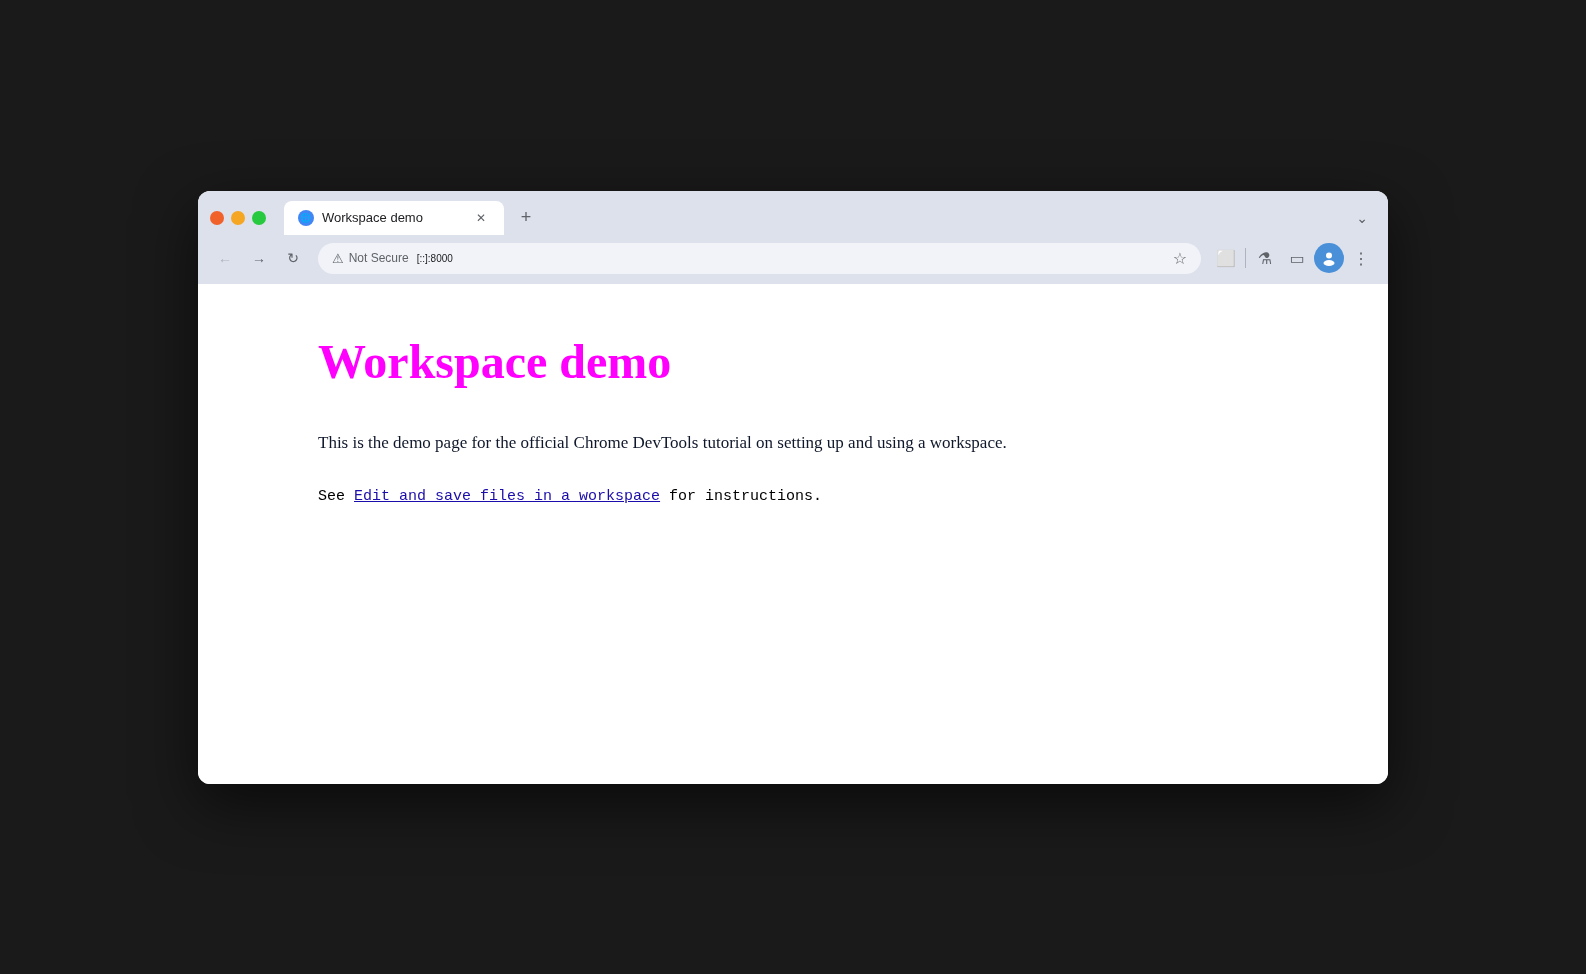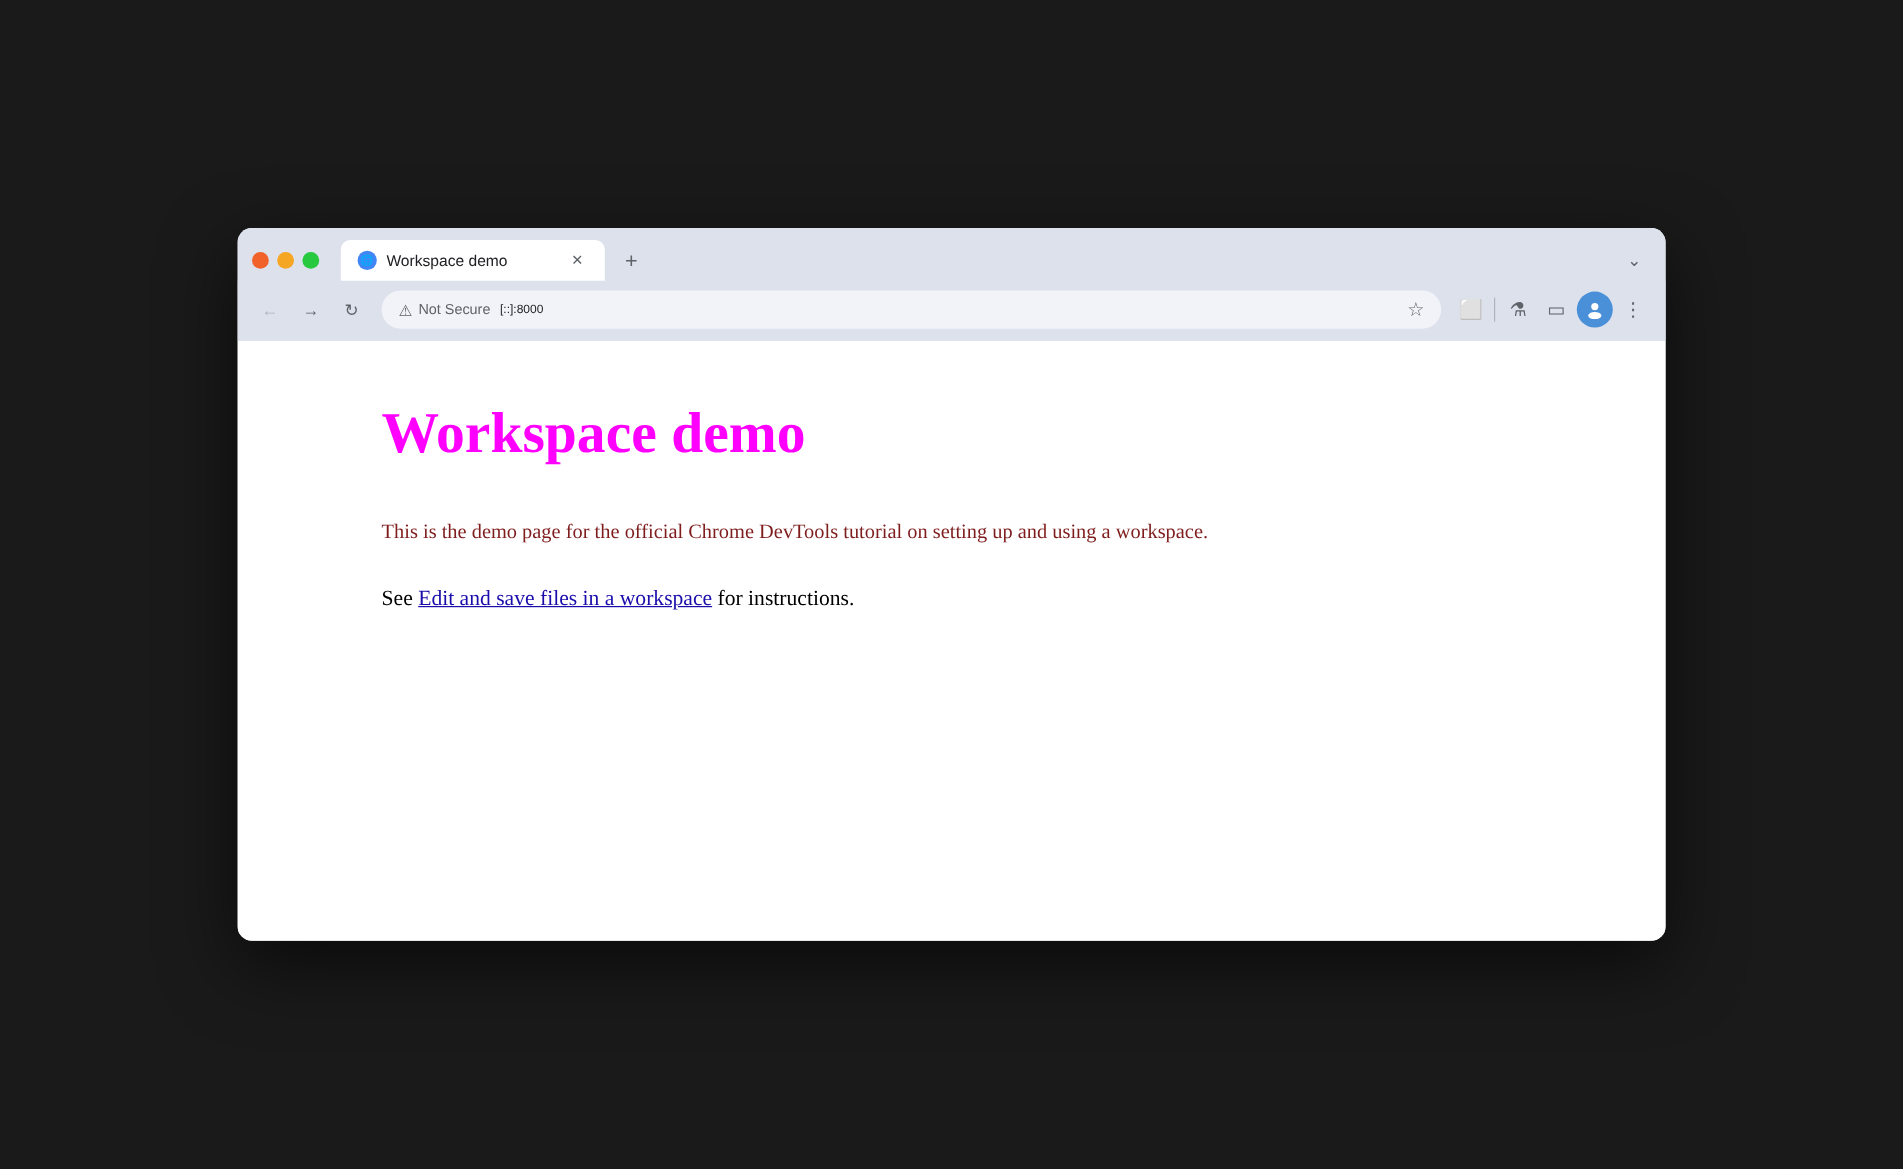--- a/index.html
+++ b/index.html
@@ -240,30 +240,30 @@
     .page-heading {
       font-size: 48px;
       font-weight: bold;
       color: #ff00ff;
       margin-bottom: 40px;
       font-family: Georgia, 'Times New Roman', serif;
     }
 
     .page-body {
       font-size: 17px;
-      color: #7f1d1d;
+      color: #0f172a;
       line-height: 1.6;
       font-family: Georgia, 'Times New Roman', serif;
       margin-bottom: 24px;
     }
 
     .page-link-line {
-      font-size: 18px;
+      font-size: 15px;
       color: #000;
-      font-family: Liberation Serif, serif;
+      font-family: Liberation Mono, monospace;
       margin-top: 32px;
     }
 
     .page-link {
       color: #1a0dab;
       text-decoration: underline;
       cursor: pointer;
     }
   </style>
 </head>

